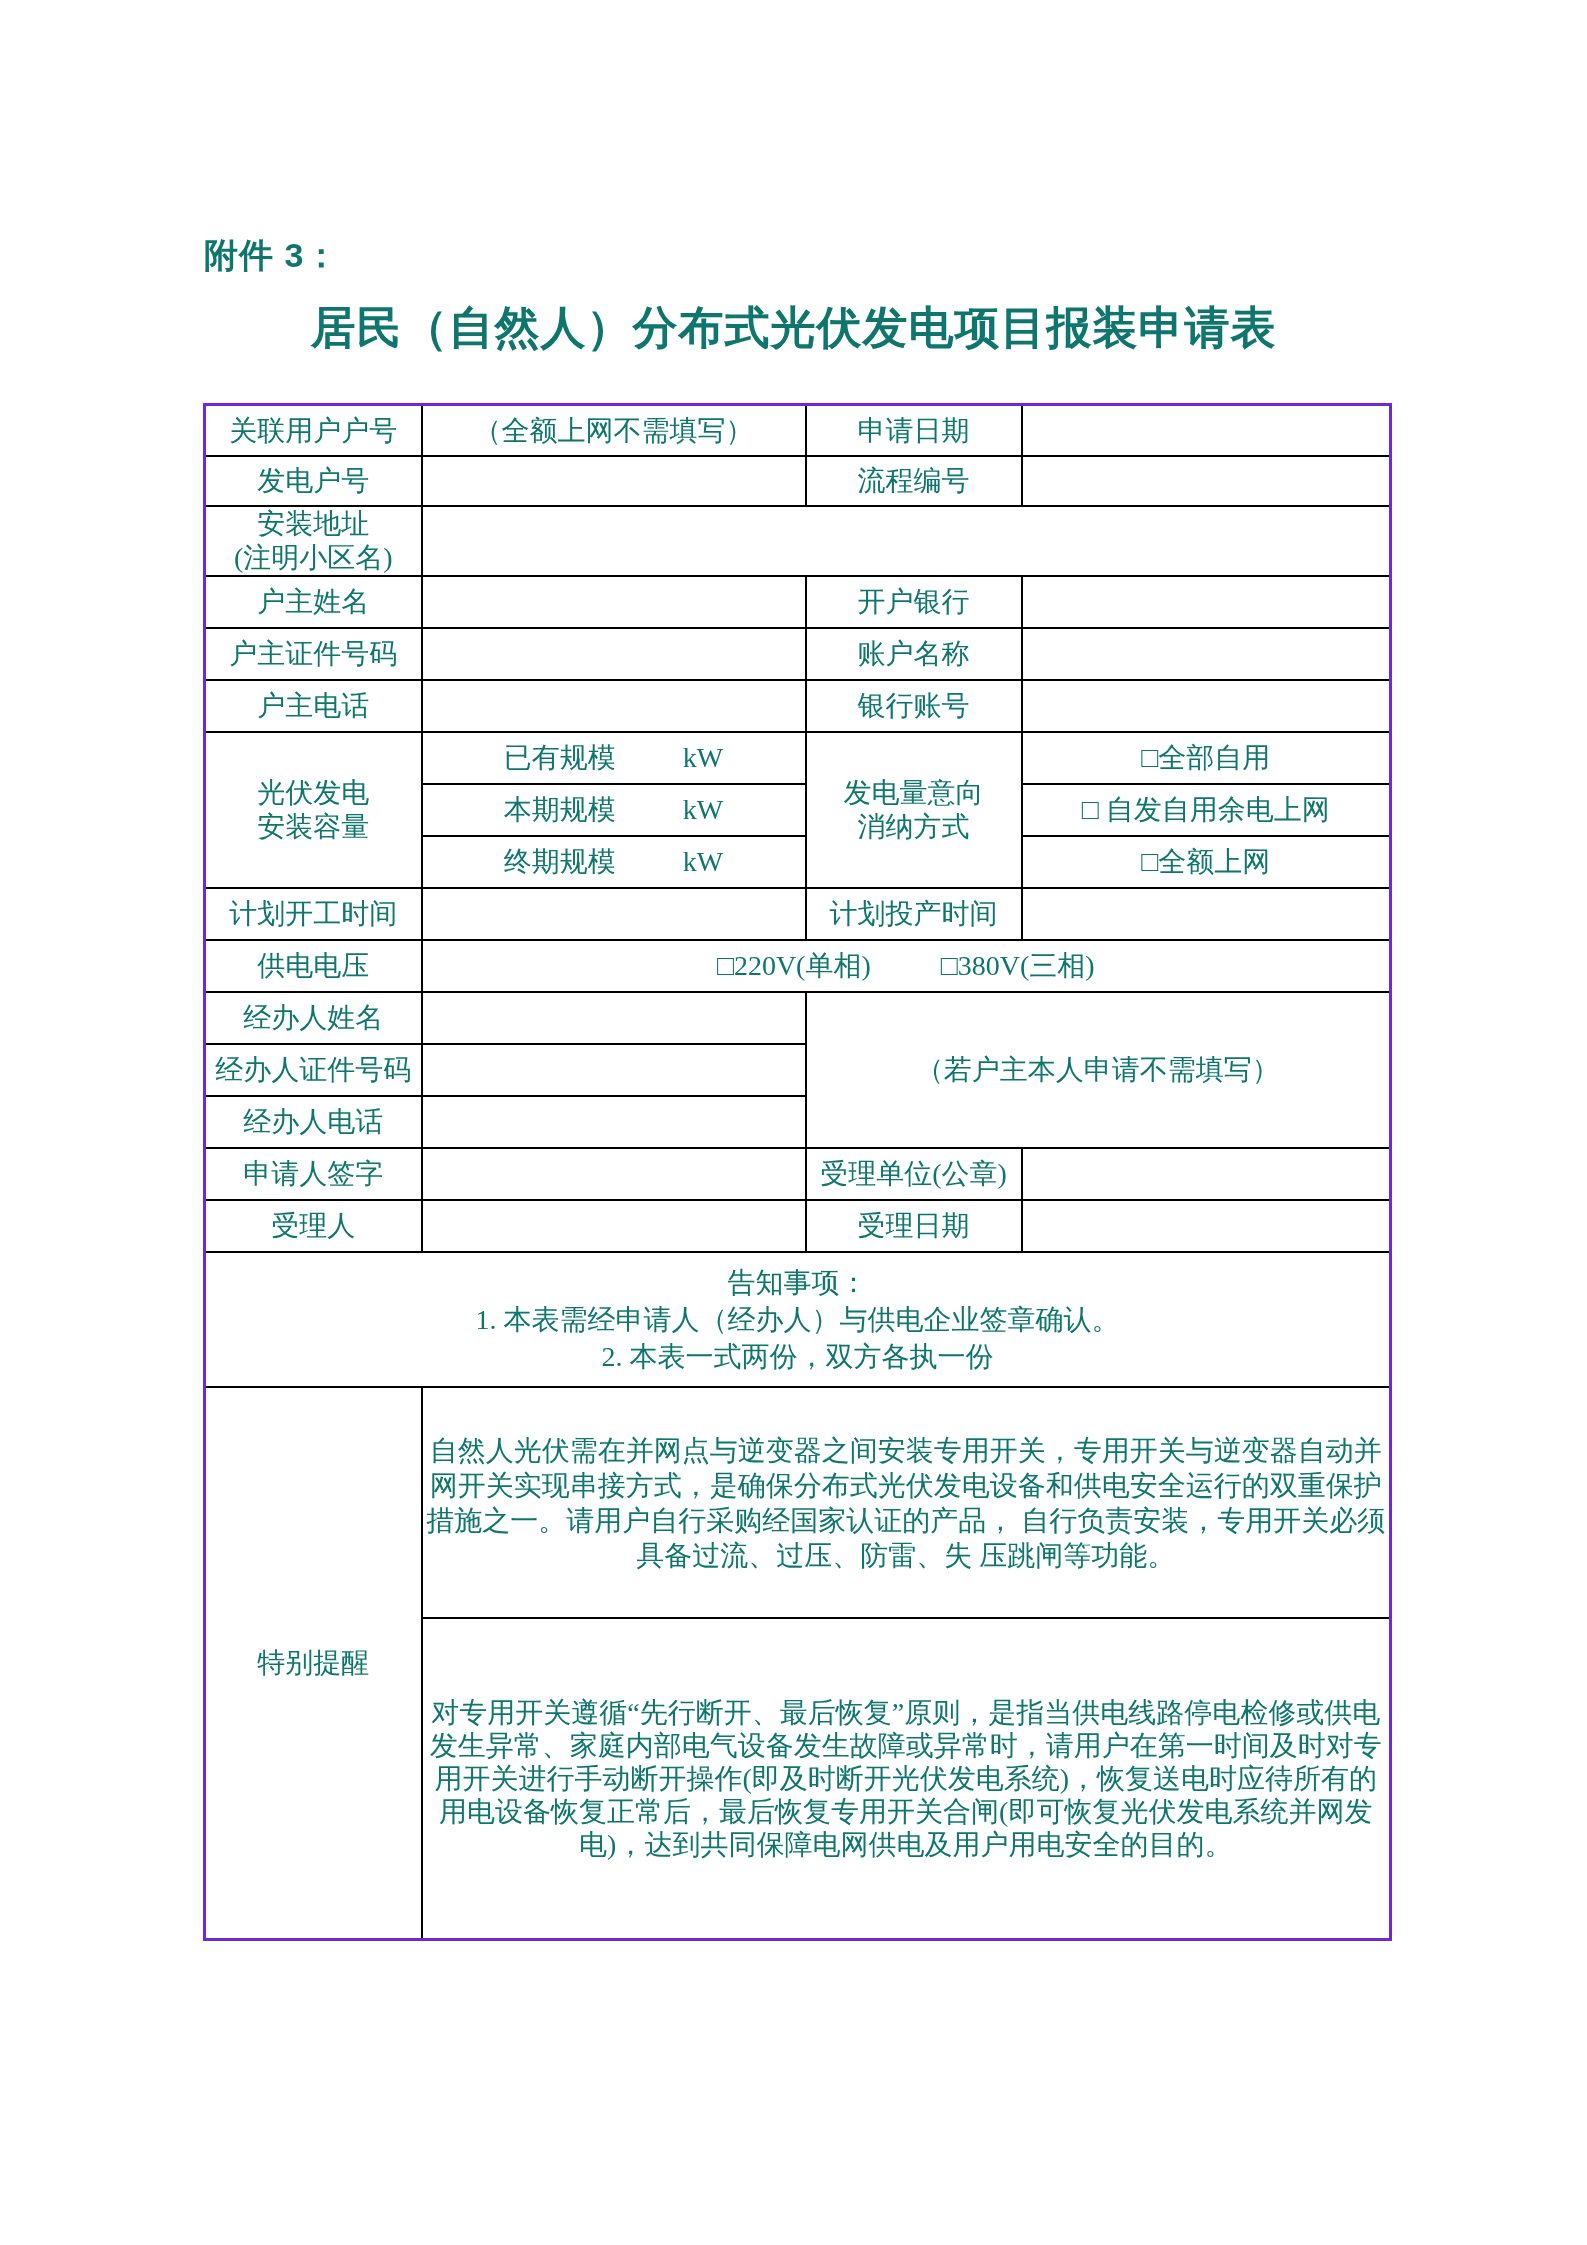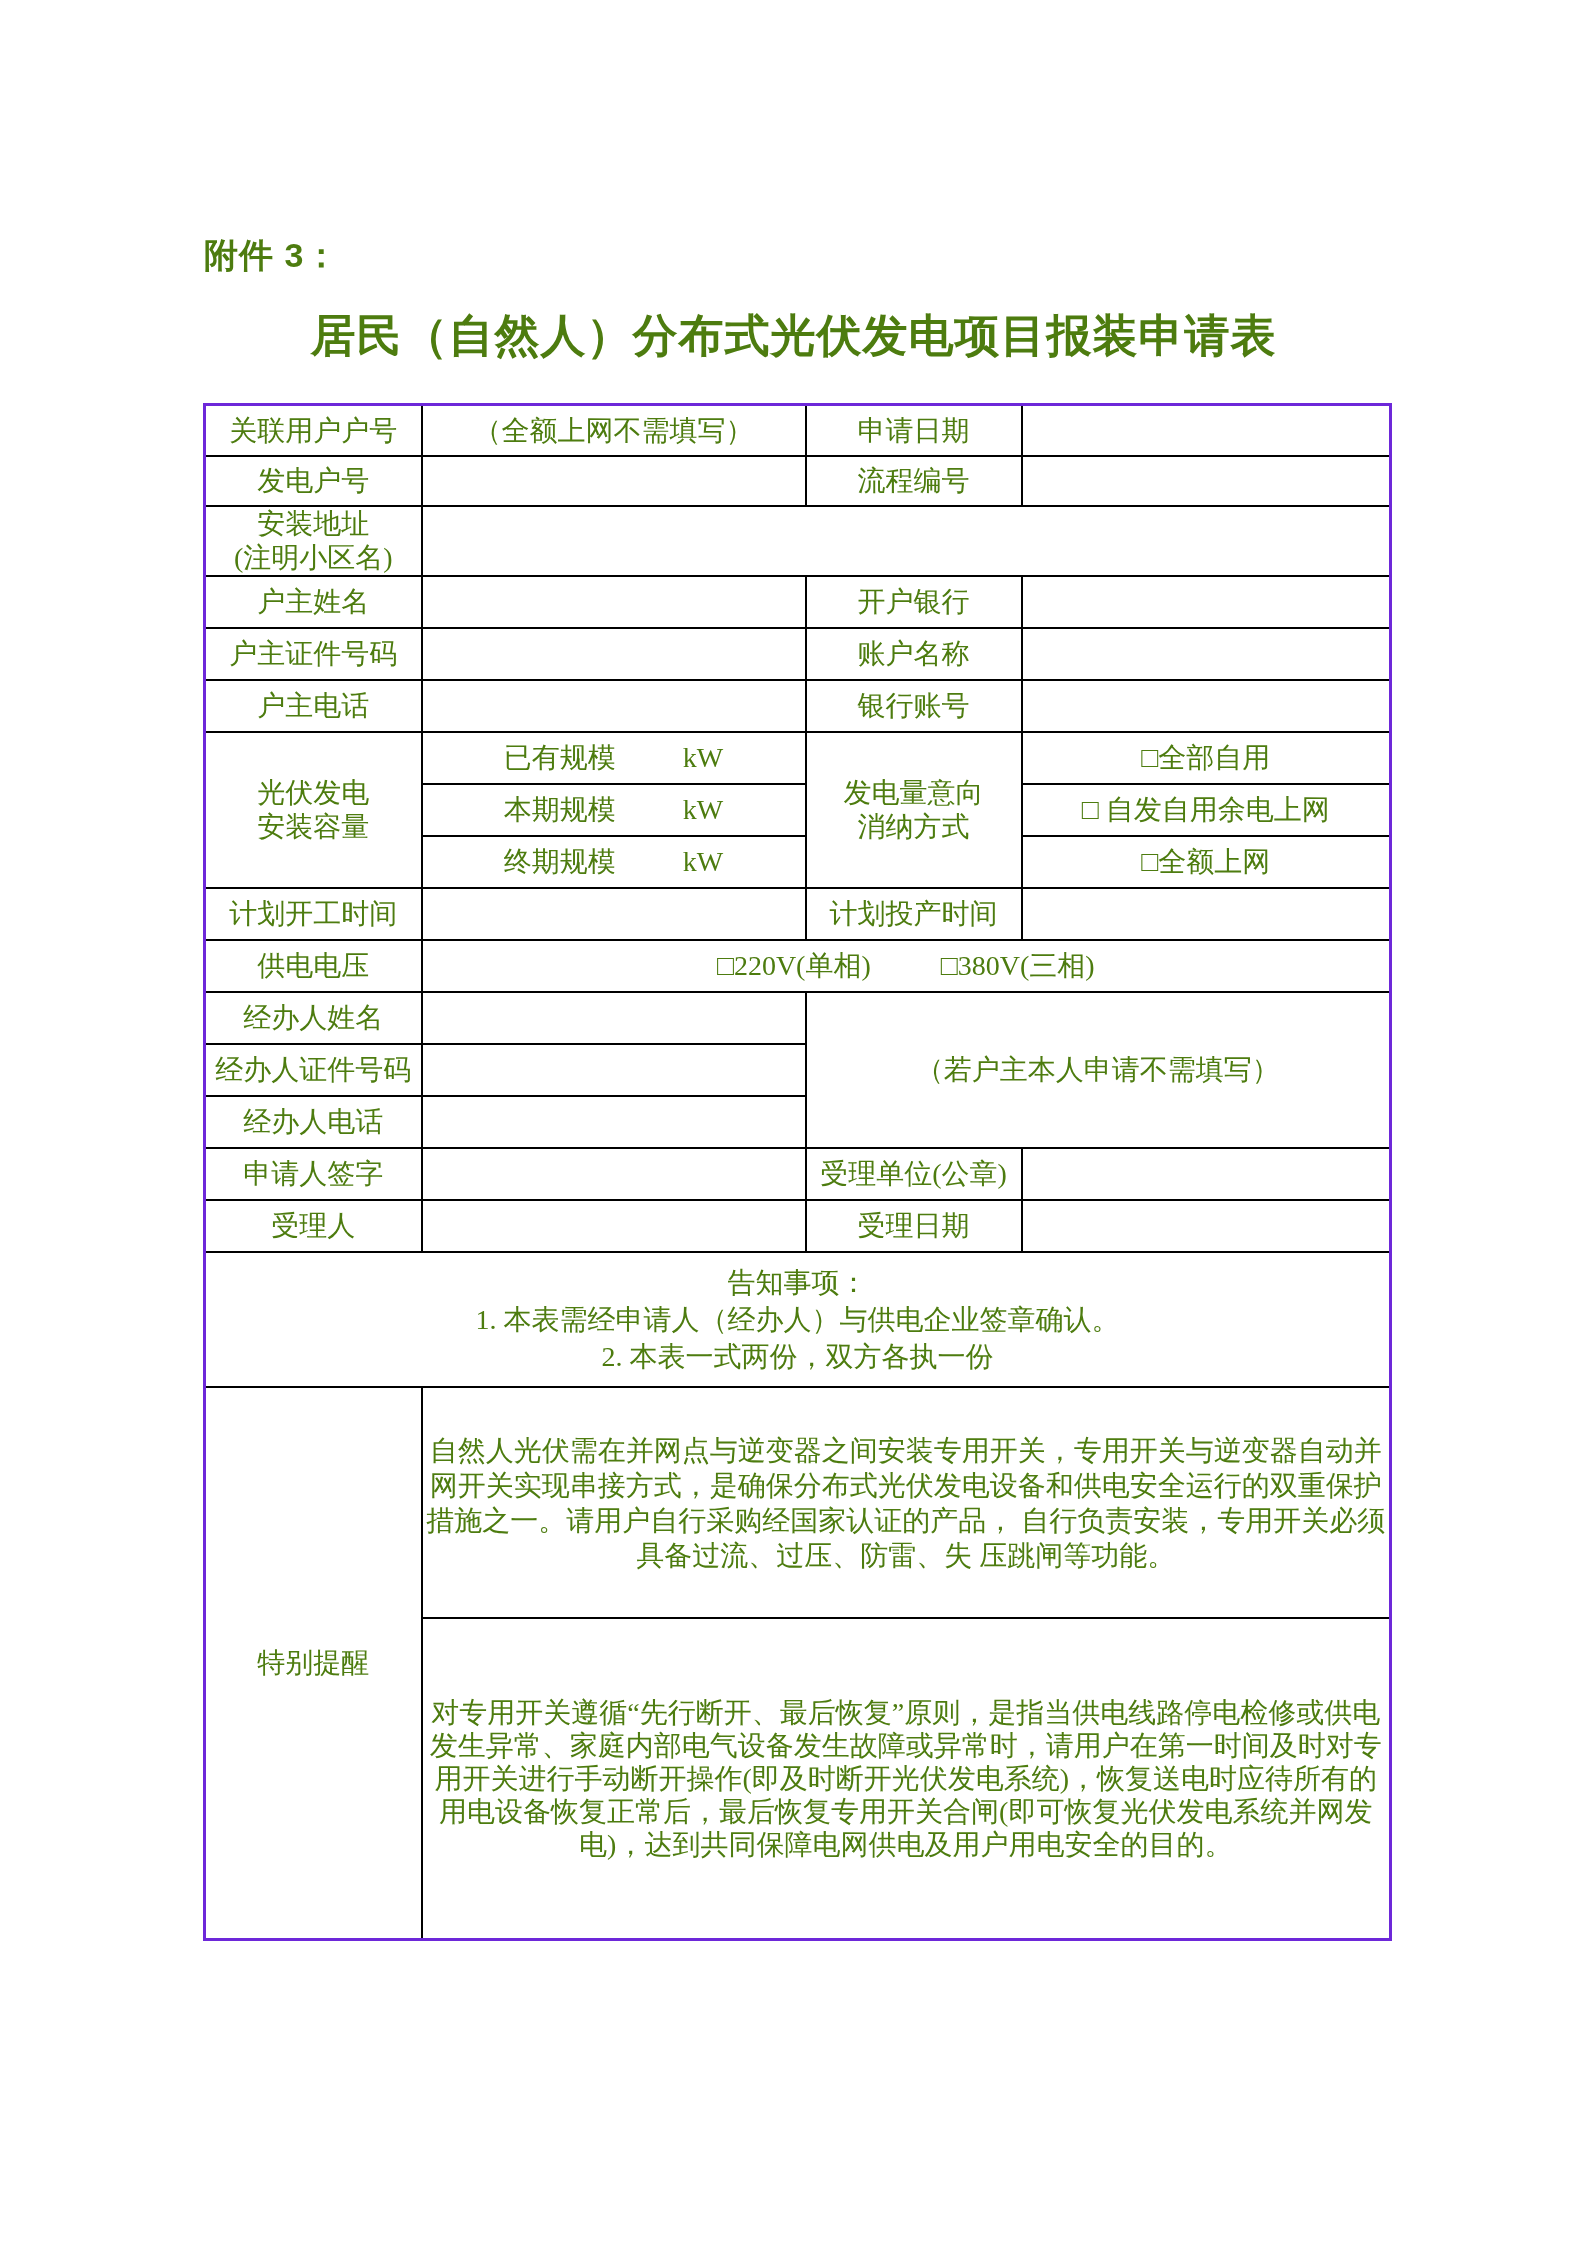--- a/index.html
+++ b/index.html
@@ -1,29 +1,29 @@
 <!DOCTYPE html>
 <html><head>
 <meta charset="utf-8">
 <style>
   html,body{margin:0;padding:0;background:#fff;}
   .page{
     position:relative;
     width:1587px;height:2245px;
     background:#ffffff;
     font-family:"Liberation Serif", serif;
-    color:#4d7c0f;
+    color:#0f766e;
   }
   .attachment{
     position:absolute;left:204px;top:233px;
     font-family:"Liberation Sans", sans-serif;
     font-weight:bold;font-size:34px;letter-spacing:1px;
   }
   .doc-title{
-    position:absolute;left:0;top:306px;width:100%;
+    position:absolute;left:0;top:298px;width:100%;
     text-align:center;font-weight:bold;font-size:45px;letter-spacing:1px;
   }
   table.form{
     position:absolute;left:203px;top:403px;
     width:1186px;
     border-collapse:collapse;table-layout:fixed;
     border:3px solid #6d28d9;
   }
   table.form td{
     border:2px solid #000;

